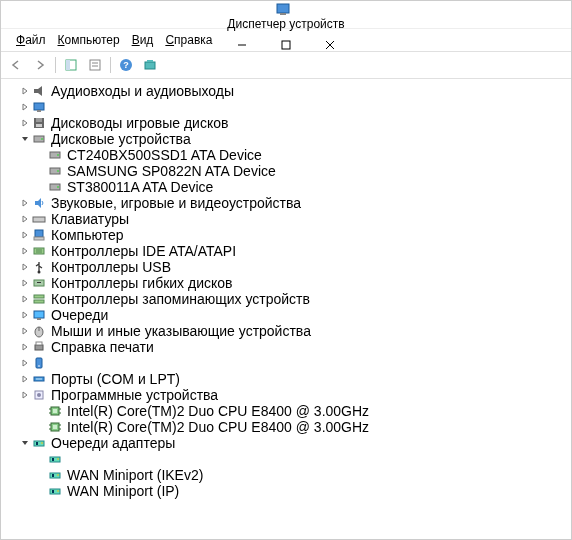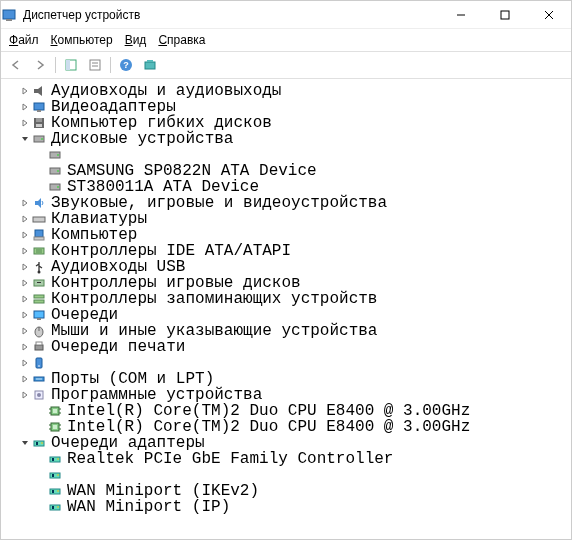--- a/index.html
+++ b/index.html
@@ -11,32 +11,33 @@
   height: 540px;
   overflow: hidden;
   border: 1px solid #ccc;
 }
 .titlebar {
   display: flex;
   align-items: center;
   height: 28px;
   background: #fff;
   border-bottom: 1px solid #eee;
+  flex-direction: column;
 }
 .titlebar .icon { width: 16px; height: 16px; margin-right: 6px; }
 .titlebar .title { flex: 1; font-size: 12px; }
 .titlebar .ctrls { display: flex; }
 .titlebar .ctrl {
   width: 44px; height: 28px;
   display: flex; align-items: center; justify-content: center;
   font-size: 12px; color: #333;
 }
 .menubar {
   display: flex; gap: 12px;
-  padding: 4px 8px;
+  padding: 4px 15px;
   font-size: 12px;
 }
 .menubar .menu { text-decoration: underline; text-decoration-color: transparent; }
 .menubar .menu::first-letter { text-decoration: underline; }
 .toolbar {
   display: flex; align-items: center;
   padding: 2px 4px;
   border-top: 1px solid #e0e0e0;
   border-bottom: 1px solid #e0e0e0;
   gap: 2px;
@@ -58,21 +59,21 @@
 .expander {
   width: 12px; height: 16px;
   display: inline-flex; align-items: center; justify-content: center;
   color: #555; font-size: 9px;
   cursor: pointer;
 }
 .nicon {
   width: 16px; height: 16px; margin-right: 4px;
   display: inline-flex; align-items: center; justify-content: center;
 }
-.label { font-size: 16px; color: #000; font-family: Liberation Mono, monospace; }
+.label { font-size: 14px; color: #000; }
 svg { display: block; }
 </style>
 </head>
 <body>
 
 <div class="titlebar">
   <span class="icon">
     <svg width="16" height="16">
         <rect x="2" y="3" width="12" height="9" fill="#4a90d9" stroke="#1b5a9a"></rect>
         <rect x="5" y="12" width="6" height="2" fill="#888"></rect>
@@ -168,37 +169,36 @@
         <svg width="8" height="8">
           <path d="M2 1 L6 4 L2 7 Z" fill="none" stroke="#777"></path>
         </svg>
       </span>
       <span class="nicon">
         <svg width="14" height="14">
           <rect x="2" y="3" width="10" height="7" fill="#4a90d9" stroke="#1b5a9a"></rect>
           <rect x="5" y="10" width="4" height="2" fill="#888"></rect>
         </svg>
       </span>
-      <span class="label">Видеоадаптеры</span>
     </div>
     <div class="node">
       <span class="indent"></span>
       <span class="expander">
         <svg width="8" height="8">
           <path d="M2 1 L6 4 L2 7 Z" fill="none" stroke="#777"></path>
         </svg>
       </span>
       <span class="nicon">
         <svg width="14" height="14">
           <rect x="2" y="2" width="10" height="10" fill="#666"></rect>
           <rect x="4" y="2" width="6" height="4" fill="#999"></rect>
           <rect x="4" y="8" width="6" height="3" fill="#ccc"></rect>
         </svg>
       </span>
-      <span class="label">Компьютер гибких дисков</span>
+      <span class="label">Дисководы игровые дисков</span>
     </div>
     <div class="node">
       <span class="indent"></span>
       <span class="expander">
         <svg width="8" height="8">
           <path d="M1 2 L7 2 L4 6 Z" fill="#444"></path>
         </svg>
       </span>
       <span class="nicon">
         <svg width="14" height="14">
@@ -211,20 +211,21 @@
     <div class="node">
       <span class="indent"></span>
       <span class="indent"></span>
       <span class="expander"></span>
       <span class="nicon">
         <svg width="14" height="14">
           <rect x="2" y="4" width="10" height="6" fill="#b0b0b0" stroke="#666"></rect>
           <circle cx="10" cy="7" r="1" fill="#5c5"></circle>
         </svg>
       </span>
+      <span class="label">CT240BX500SSD1 ATA Device</span>
     </div>
     <div class="node">
       <span class="indent"></span>
       <span class="indent"></span>
       <span class="expander"></span>
       <span class="nicon">
         <svg width="14" height="14">
           <rect x="2" y="4" width="10" height="6" fill="#b0b0b0" stroke="#666"></rect>
           <circle cx="10" cy="7" r="1" fill="#5c5"></circle>
         </svg>
@@ -311,36 +312,36 @@
         <svg width="8" height="8">
           <path d="M2 1 L6 4 L2 7 Z" fill="none" stroke="#777"></path>
         </svg>
       </span>
       <span class="nicon">
         <svg width="14" height="14">
           <path d="M7 2 L7 11 M7 4 L4 6 M7 6 L10 8" fill="none" stroke="#333" stroke-width="1.3"></path>
           <circle cx="7" cy="12" r="1.5" fill="#333"></circle>
         </svg>
       </span>
-      <span class="label">Аудиовходы USB</span>
+      <span class="label">Контроллеры USB</span>
     </div>
     <div class="node">
       <span class="indent"></span>
       <span class="expander">
         <svg width="8" height="8">
           <path d="M2 1 L6 4 L2 7 Z" fill="none" stroke="#777"></path>
         </svg>
       </span>
       <span class="nicon">
         <svg width="14" height="14">
           <rect x="2" y="4" width="10" height="6" fill="#aca" stroke="#585"></rect>
           <rect x="5" y="6" width="4" height="1" fill="#333"></rect>
         </svg>
       </span>
-      <span class="label">Контроллеры игровые дисков</span>
+      <span class="label">Контроллеры гибких дисков</span>
     </div>
     <div class="node">
       <span class="indent"></span>
       <span class="expander">
         <svg width="8" height="8">
           <path d="M2 1 L6 4 L2 7 Z" fill="none" stroke="#777"></path>
         </svg>
       </span>
       <span class="nicon">
         <svg width="14" height="14">
@@ -386,21 +387,21 @@
         <svg width="8" height="8">
           <path d="M2 1 L6 4 L2 7 Z" fill="none" stroke="#777"></path>
         </svg>
       </span>
       <span class="nicon">
         <svg width="14" height="14">
           <rect x="3" y="5" width="8" height="5" fill="#999" stroke="#555"></rect>
           <rect x="4" y="2" width="6" height="3" fill="#fff" stroke="#888"></rect>
         </svg>
       </span>
-      <span class="label">Очереди печати</span>
+      <span class="label">Справка печати</span>
     </div>
     <div class="node">
       <span class="indent"></span>
       <span class="expander">
         <svg width="8" height="8">
           <path d="M2 1 L6 4 L2 7 Z" fill="none" stroke="#777"></path>
         </svg>
       </span>
       <span class="nicon">
         <svg width="14" height="14">
@@ -493,53 +494,40 @@
       <span class="indent"></span>
       <span class="indent"></span>
       <span class="expander"></span>
       <span class="nicon">
         <svg width="14" height="14">
           <rect x="2" y="5" width="10" height="5" fill="#6db" stroke="#288"></rect>
           <rect x="4" y="6" width="2" height="3" fill="#035"></rect>
           <circle cx="10" cy="7" r="0.8" fill="#fb0"></circle>
         </svg>
       </span>
-      <span class="label">Realtek PCIe GbE Family Controller</span>
     </div>
     <div class="node">
       <span class="indent"></span>
       <span class="indent"></span>
       <span class="expander"></span>
       <span class="nicon">
         <svg width="14" height="14">
           <rect x="2" y="5" width="10" height="5" fill="#6db" stroke="#288"></rect>
           <rect x="4" y="6" width="2" height="3" fill="#035"></rect>
           <circle cx="10" cy="7" r="0.8" fill="#fb0"></circle>
         </svg>
       </span>
+      <span class="label">WAN Miniport (IKEv2)</span>
     </div>
     <div class="node">
       <span class="indent"></span>
       <span class="indent"></span>
       <span class="expander"></span>
       <span class="nicon">
         <svg width="14" height="14">
           <rect x="2" y="5" width="10" height="5" fill="#6db" stroke="#288"></rect>
           <rect x="4" y="6" width="2" height="3" fill="#035"></rect>
           <circle cx="10" cy="7" r="0.8" fill="#fb0"></circle>
         </svg>
       </span>
-      <span class="label">WAN Miniport (IKEv2)</span>
-    </div>
-    <div class="node">
-      <span class="indent"></span>
-      <span class="indent"></span>
-      <span class="expander"></span>
-      <span class="nicon">
-        <svg width="14" height="14">
-          <rect x="2" y="5" width="10" height="5" fill="#6db" stroke="#288"></rect>
-          <rect x="4" y="6" width="2" height="3" fill="#035"></rect>
-          <circle cx="10" cy="7" r="0.8" fill="#fb0"></circle>
-        </svg>
-      </span>
       <span class="label">WAN Miniport (IP)</span>
     </div>
   </div>
 
 </body></html>

